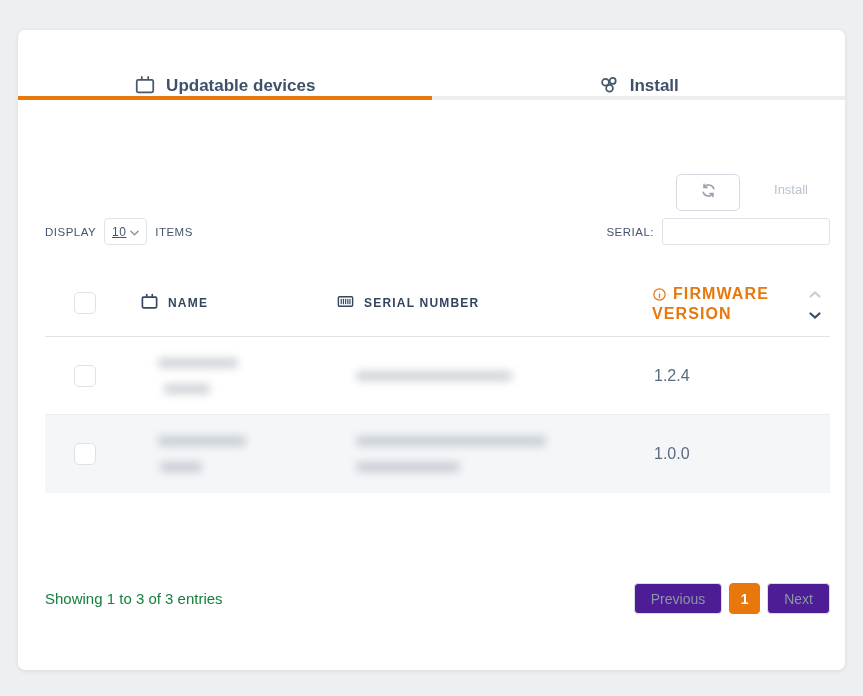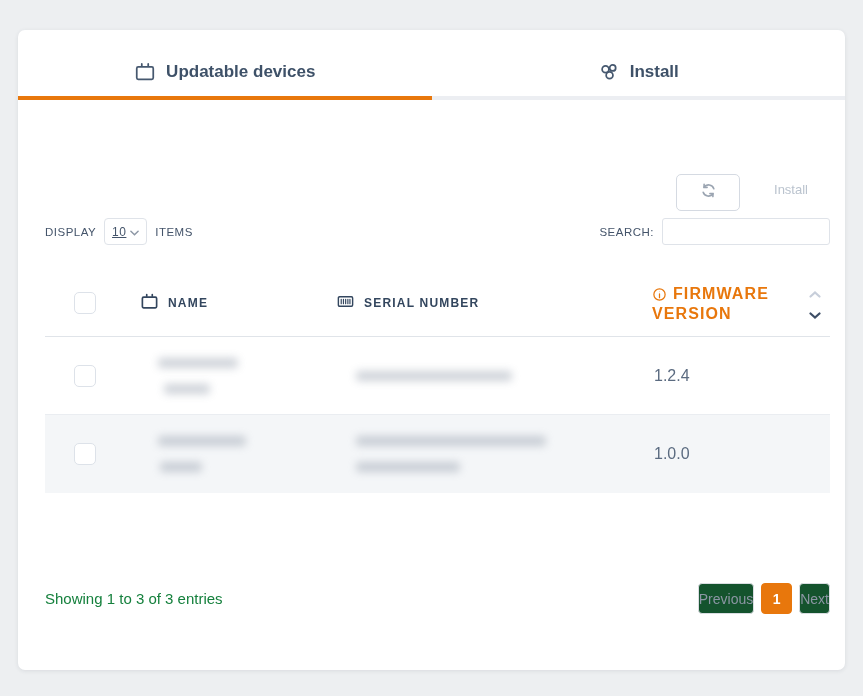--- a/index.html
+++ b/index.html
@@ -12,21 +12,21 @@
   }
   .card {
     position:absolute; left:18px; top:30px; width:827px; height:640px;
     background:#ffffff; border-radius:7px;
     box-shadow:0 1px 4px rgba(40,50,70,.10);
   }
 
   
   .tabbar { position:absolute; top:0; left:0; right:0; height:70px; display:flex; }
   .tab {
-    flex:1 1 50%; display:flex; align-items:center; justify-content:center;
+    flex:1 1 50%; display:flex; align-items:flex-end; justify-content:center;
     gap:10px; padding-top:18px; cursor:pointer;
     color:#3e5168; font-size:17px; font-weight:600;
     border-bottom:4px solid #eceef2;
   }
   .tab.active { border-bottom-color:#e8770c; }
   .tab svg { display:block; }
 
   
   .refresh-btn {
     position:absolute; top:144px; right:105px; width:64px; height:37px;
@@ -85,22 +85,22 @@
   .redact-stack { display:flex; flex-direction:column; gap:16px; }
   .redact {
     height:10px; border-radius:4px; background:#7f8a9b;
     opacity:.38; filter:blur(4px);
   }
 
   
   .summary { position:absolute; top:560px; left:27px; color:#15803d; font-size:15px; }
   .pager { position:absolute; top:553px; right:15px; display:flex; gap:7px; }
   .pg-btn {
-    height:31px; padding:0 0; font-size:14px; font-family:inherit;
-    background:#14532d; border:1px solid #dadde2; border-radius:4px;
+    height:31px; padding:0 16px; font-size:14px; font-family:inherit;
+    background:#4c1d95; border:1px solid #dadde2; border-radius:4px;
     color:#8c96a4; cursor:pointer; display:flex; align-items:center;
   }
   .pg-btn.current {
     background:#e8770c; border-color:#e8770c; color:#ffffff;
     width:31px; justify-content:center; font-weight:bold; padding:0;
   }
 </style>
 </head>
 <body>
 
@@ -147,21 +147,21 @@
         <span>10</span>
         <span>
           <svg width="9" height="6" viewBox="0 0 10 6" fill="none" stroke="#8d97a5" stroke-width="1.6" stroke-linecap="round">
               <path d="M1 1l4 4 4-4"></path>
             </svg>
         </span>
       </div>
       <span>ITEMS</span>
     </div>
     <div class="search-group">
-      <span class="search-label">SEARCH:</span>
+      <span class="search-label">SERIAL:</span>
       <input class="search-input" type="text" value="" style="">
     </div>
   </div>
 
   <div class="table">
 
     <div class="trow thead">
       <div>
           <div class="cb"></div>
         </div>

